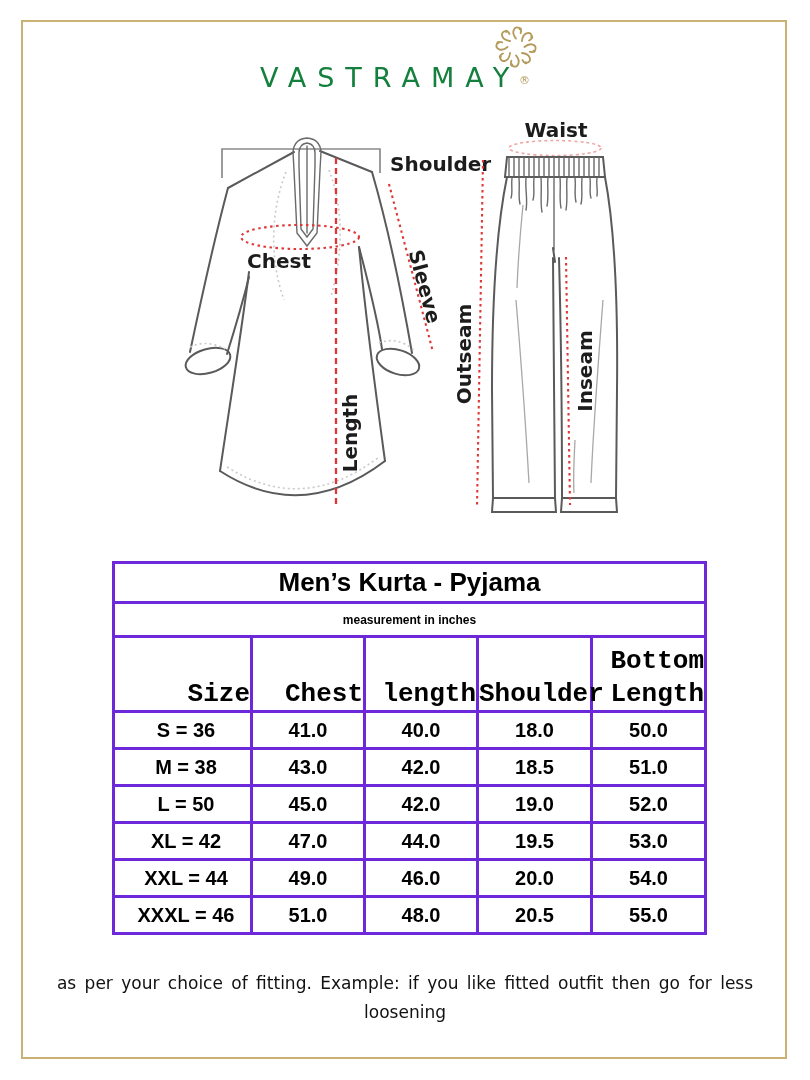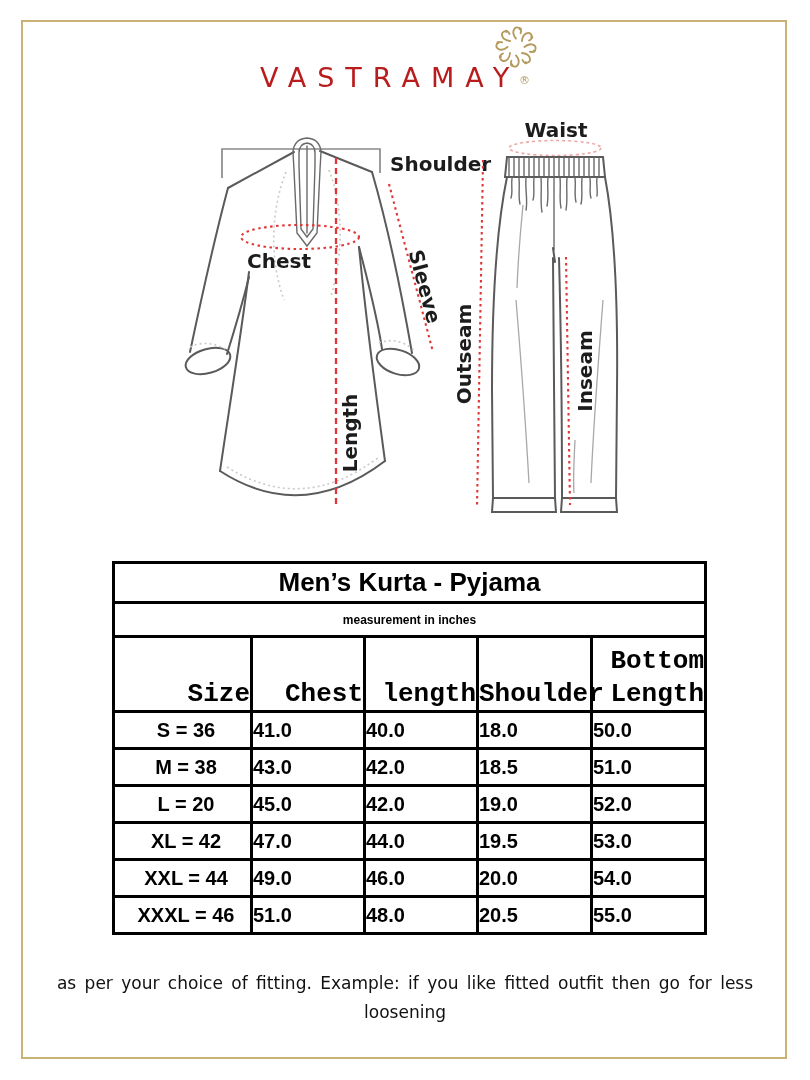--- a/index.html
+++ b/index.html
@@ -7,21 +7,21 @@
     position:relative;width:810px;height:1080px;background:#ffffff;
     font-family:"DejaVu Sans",sans-serif;overflow:hidden;
   }
   .gold-frame{
     position:absolute;left:21px;top:20px;width:762px;height:1035px;
     border:2px solid #c9b273;pointer-events:none;
   }
   
   .wordmark{
     position:absolute;left:260px;top:62px;
-    font-size:27px;letter-spacing:11px;font-weight:400;color:#b91c1c;
+    font-size:27px;letter-spacing:11px;font-weight:400;color:#15803d;
     white-space:nowrap;
     text-align:center;
   }
   .star-icon{position:absolute;left:487px;top:24px;}
   .registered{
     position:absolute;left:519px;top:74px;
     font-size:11px;color:#b49a5c;
   }
   
   .diagram{position:absolute;left:22px;top:112px;}
@@ -33,25 +33,25 @@
   .red-dash{fill:none;stroke:#e03636;stroke-width:2.3;stroke-dasharray:6 4;}
   .red-dot{fill:none;stroke:#e03636;stroke-width:2.1;stroke-dasharray:2.5 3.5;}
   .pink-dot{fill:none;stroke:#efa6a6;stroke-width:1.6;stroke-dasharray:3 3;}
   .dlabel{font-family:"DejaVu Sans",sans-serif;font-size:20px;font-weight:600;fill:#1c1c1c;}
   
   .table-wrap{position:absolute;left:112px;top:561px;}
   .size-table{
     border-collapse:collapse;table-layout:fixed;width:592px;
     font-family:"Liberation Sans",sans-serif;color:#000;
   }
-  .size-table th,.size-table td{border:3px solid #000000;font-weight:bold;padding:0;margin-top:31px;}
+  .size-table th,.size-table td{border:3px solid #6d28d9;font-weight:bold;padding:0;margin-top:31px;}
   .title-cell{font-size:26px;height:37px;text-align:center;}
   .subtitle-cell{font-size:12px;height:31px;text-align:center;}
   .head-cell{font-size:26px;height:72px;vertical-align:bottom;text-align:right;padding-bottom:3px;line-height:1.25;font-family:Liberation Mono, monospace;}
-  .data-row td{font-size:20px;height:34px;}
+  .data-row td{font-size:20px;height:34px;text-align:center;}
   .data-row td.size-cell{text-align:center;padding-left:7px;}
   
   .note{
     position:absolute;left:30px;width:750px;top:969px;
     text-align:center;font-size:17px;line-height:29px;color:#111;
     word-spacing:3px;
   }
 </style>
 </head>
 <body>
@@ -185,21 +185,21 @@
           <td>50.0</td>
         </tr>
         <tr class="data-row">
           <td class="size-cell">M = 38</td>
           <td>43.0</td>
           <td>42.0</td>
           <td>18.5</td>
           <td>51.0</td>
         </tr>
         <tr class="data-row">
-          <td class="size-cell">L = 20</td>
+          <td class="size-cell">L = 50</td>
           <td>45.0</td>
           <td>42.0</td>
           <td>19.0</td>
           <td>52.0</td>
         </tr>
         <tr class="data-row">
           <td class="size-cell">XL = 42</td>
           <td>47.0</td>
           <td>44.0</td>
           <td>19.5</td>

